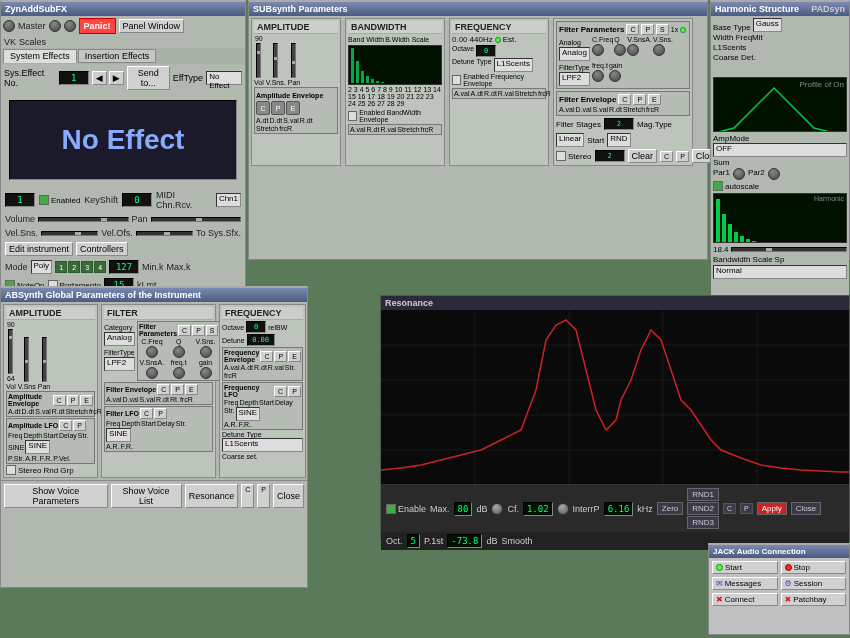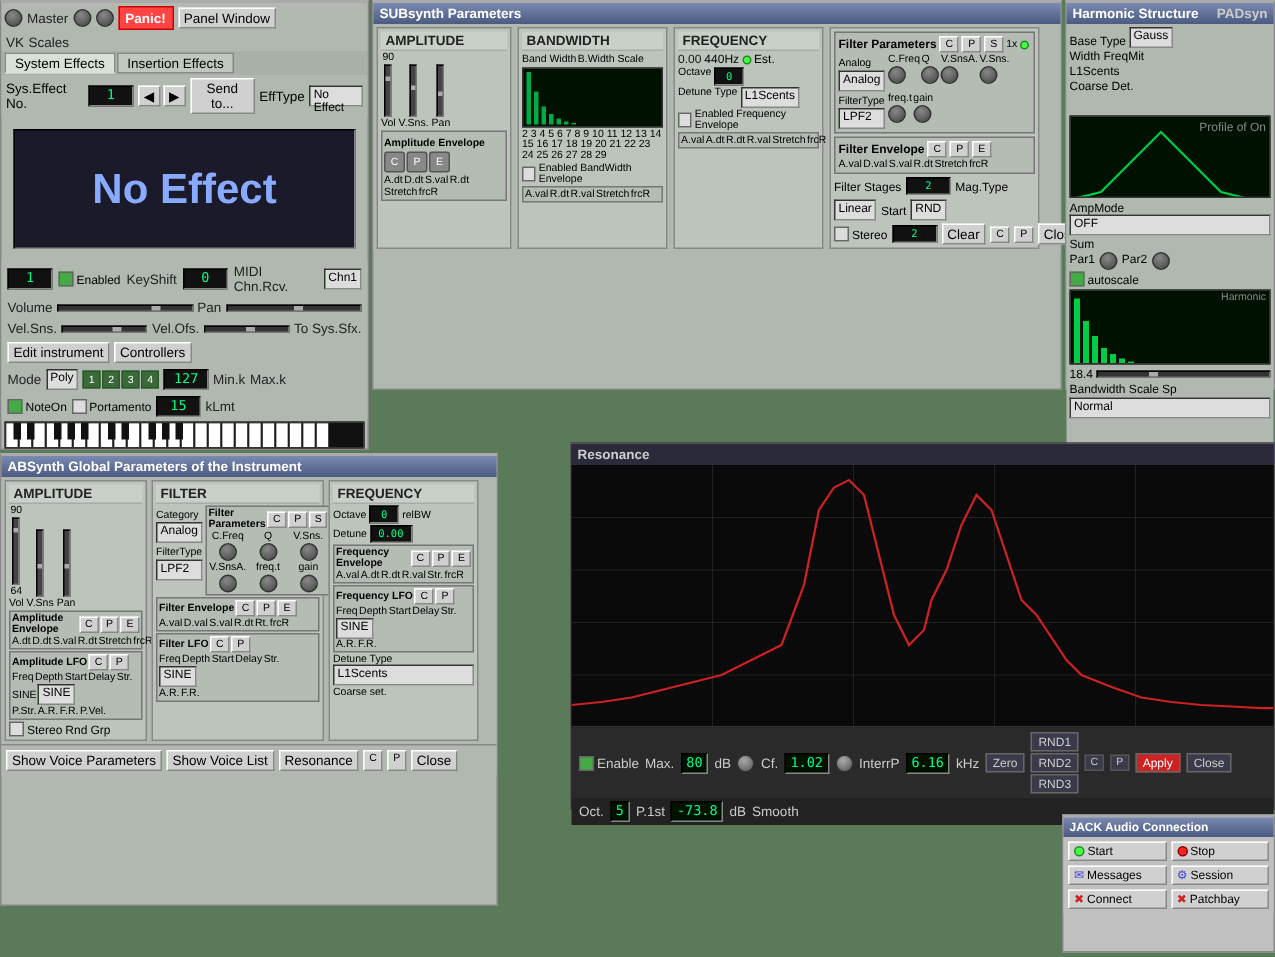--- a/index.html
+++ b/index.html
@@ -113,22 +113,22 @@
       left: 710px;
       top: 0;
       width: 140px;
       height: 260px;
       background: #b0b8b0;
     }
 
     
     #absynth-window {
       left: 0;
-      top: 302px;
-      width: 332px;
+      top: 286px;
+      width: 308px;
       height: 302px;
       background: #b0b8b0;
     }
 
     
     #resonance-window {
       left: 380px;
       top: 295px;
       width: 470px;
       height: 245px;
@@ -332,20 +332,23 @@
       font-size: 9px;
       font-family: monospace;
       border: 1px inset #333;
       padding: 1px 3px;
     }
   </style>
 </head>
 <body>
 
 <div class="window" id="zyn-window">
+  <div class="window-title-bar">
+    <span>ZynAddSubFX</span>
+  </div>
   <div class="row" style="padding:2px;gap:3px;background:#b0b8b0;">
     <div class="knob-sm"></div>
     <span class="label-text">Master</span>
     <div class="knob-sm"></div>
     <div class="knob-sm"></div>
     <button class="btn-small panic-btn">Panic!</button>
     <button class="btn-small">Panel Window</button>
   </div>
   <div class="row" style="padding:1px 3px;gap:3px;background:#b0b8b0;">
     <span class="label-text">VK</span>

